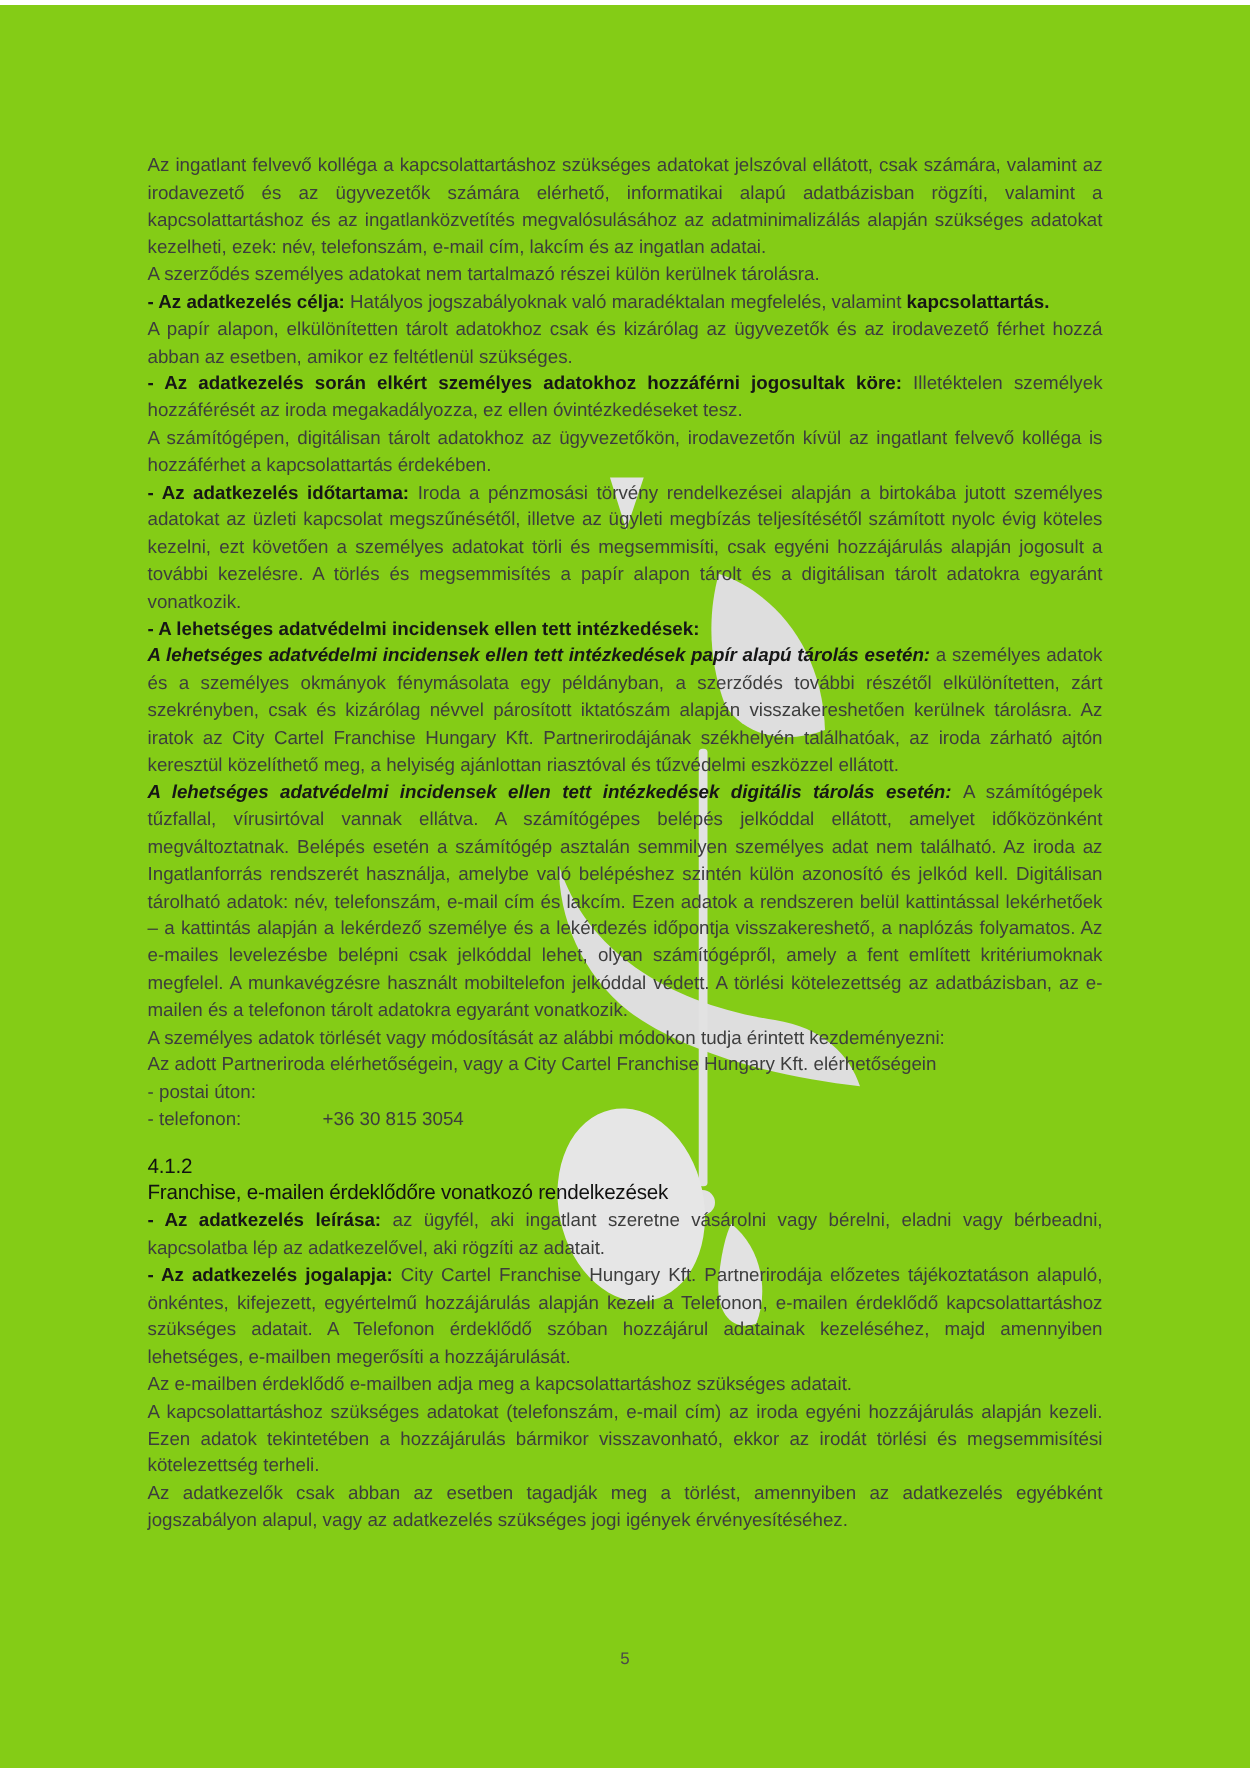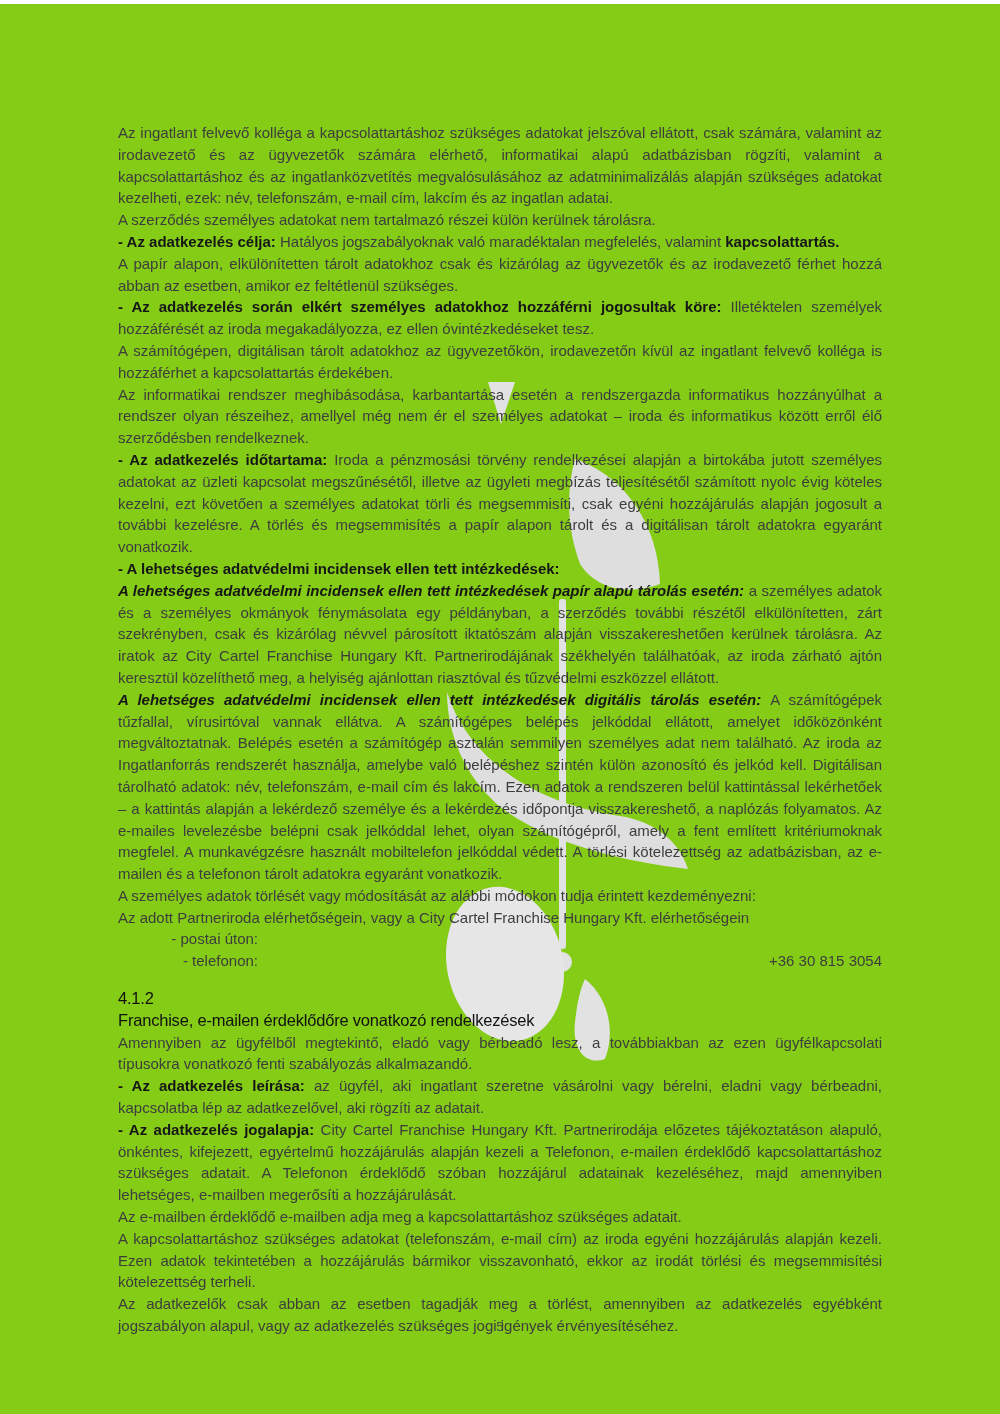--- a/index.html
+++ b/index.html
@@ -20,21 +20,21 @@
     position:absolute;left:118px;top:118px;width:764px;
     z-index:1;
     font-size:15px;line-height:21.8px;
     color:#3d3d3d;
     text-align:justify;
   }
   .content p{margin:0;padding:0;}
   .run-n{font-weight:normal;}
   .run-b{font-weight:bold;color:#161616;}
   .run-bi{font-weight:bold;font-style:italic;color:#161616;}
-  .contact-row{display:flex;text-align:right;}
+  .contact-row{display:flex;text-align:left;}
   .contact-label{flex:0 0 140px;}
   .contact-value{flex:1;}
   .spacer{height:16px;}
   .sec-heading{
     display:flex;margin:0;padding:0;
     font-size:16.5px;line-height:21.8px;
     font-weight:400;color:#111111;letter-spacing:-0.2px;flex-direction:column;
   }
   .sec-num{flex:0 0 auto;margin-right:26px;}
   .page-number{
@@ -60,40 +60,38 @@
     </g>
   </svg>
 
   <div class="content">
       <p><span class="run-n">Az ingatlant felvevő kolléga a kapcsolattartáshoz szükséges adatokat jelszóval ellátott, csak számára, valamint az irodavezető és az ügyvezetők számára elérhető, informatikai alapú adatbázisban rögzíti, valamint a kapcsolattartáshoz és az ingatlanközvetítés megvalósulásához az adatminimalizálás alapján szükséges adatokat kezelheti, ezek: név, telefonszám, e-mail cím, lakcím és az ingatlan adatai.</span></p>
       <p><span class="run-n">A szerződés személyes adatokat nem tartalmazó részei külön kerülnek tárolásra.</span></p>
       <p><span class="run-b">- Az adatkezelés célja: </span><span class="run-n">Hatályos jogszabályoknak való maradéktalan megfelelés, valamint </span><span class="run-b">kapcsolattartás.</span></p>
       <p><span class="run-n">A papír alapon, elkülönítetten tárolt adatokhoz csak és kizárólag az ügyvezetők és az irodavezető férhet hozzá abban az esetben, amikor ez feltétlenül szükséges.</span></p>
       <p><span class="run-b">- Az adatkezelés során elkért személyes adatokhoz hozzáférni jogosultak köre: </span><span class="run-n">Illetéktelen személyek hozzáférését az iroda megakadályozza, ez ellen óvintézkedéseket tesz.</span></p>
       <p><span class="run-n">A számítógépen, digitálisan tárolt adatokhoz az ügyvezetőkön, irodavezetőn kívül az ingatlant felvevő kolléga is hozzáférhet a kapcsolattartás érdekében.</span></p>
-      <p><span class="run-n">Az informatikai rendszer meghibásodása, karbantartása esetén a rendszergazda informatikus hozzányúlhat a rendszer olyan részeihez, amellyel még nem ér el személyes adatokat – iroda és informatikus között erről élő szerződésben rendelkeznek.</span></p>
       <p><span class="run-b">- Az adatkezelés időtartama: </span><span class="run-n">Iroda a pénzmosási törvény rendelkezései alapján a birtokába jutott személyes adatokat az üzleti kapcsolat megszűnésétől, illetve az ügyleti megbízás teljesítésétől számított nyolc évig köteles kezelni, ezt követően a személyes adatokat törli és megsemmisíti, csak egyéni hozzájárulás alapján jogosult a további kezelésre. A törlés és megsemmisítés a papír alapon tárolt és a digitálisan tárolt adatokra egyaránt vonatkozik.</span></p>
       <p><span class="run-b">- A lehetséges adatvédelmi incidensek ellen tett intézkedések:</span></p>
       <p><span class="run-bi">A lehetséges adatvédelmi incidensek ellen tett intézkedések papír alapú tárolás esetén: </span><span class="run-n">a személyes adatok és a személyes okmányok fénymásolata egy példányban, a szerződés további részétől elkülönítetten, zárt szekrényben, csak és kizárólag névvel párosított iktatószám alapján visszakereshetően kerülnek tárolásra. Az iratok az City Cartel Franchise Hungary Kft. Partnerirodájának székhelyén találhatóak, az iroda zárható ajtón keresztül közelíthető meg, a helyiség ajánlottan riasztóval és tűzvédelmi eszközzel ellátott.</span></p>
       <p><span class="run-bi">A lehetséges adatvédelmi incidensek ellen tett intézkedések digitális tárolás esetén: </span><span class="run-n">A számítógépek tűzfallal, vírusirtóval vannak ellátva. A számítógépes belépés jelkóddal ellátott, amelyet időközönként megváltoztatnak. Belépés esetén a számítógép asztalán semmilyen személyes adat nem található. Az iroda az Ingatlanforrás rendszerét használja, amelybe való belépéshez szintén külön azonosító és jelkód kell. Digitálisan tárolható adatok: név, telefonszám, e-mail cím és lakcím. Ezen adatok a rendszeren belül kattintással lekérhetőek – a kattintás alapján a lekérdező személye és a lekérdezés időpontja visszakereshető, a naplózás folyamatos. Az e-mailes levelezésbe belépni csak jelkóddal lehet, olyan számítógépről, amely a fent említett kritériumoknak megfelel. A munkavégzésre használt mobiltelefon jelkóddal védett. A törlési kötelezettség az adatbázisban, az e-mailen és a telefonon tárolt adatokra egyaránt vonatkozik.</span></p>
       <p><span class="run-n">A személyes adatok törlését vagy módosítását az alábbi módokon tudja érintett kezdeményezni:</span></p>
       <p><span class="run-n">Az adott Partneriroda elérhetőségein, vagy a City Cartel Franchise Hungary Kft. elérhetőségein</span></p>
       <p class="contact-row">
         <span class="contact-label">- postai úton:</span>
       </p>
       <p class="contact-row">
         <span class="contact-label">- telefonon:</span>
         <span class="contact-value">+36 30 815 3054</span>
       </p>
       <div class="spacer"></div>
       <h2 class="sec-heading">
         <span class="sec-num">4.1.2</span>
         <span>Franchise, e-mailen érdeklődőre vonatkozó rendelkezések</span>
       </h2>
-      <p><span class="run-n">Amennyiben az ügyfélből megtekintő, eladó vagy bérbeadó lesz, a továbbiakban az ezen ügyfélkapcsolati típusokra vonatkozó fenti szabályozás alkalmazandó.</span></p>
       <p><span class="run-b">- Az adatkezelés leírása: </span><span class="run-n">az ügyfél, aki ingatlant szeretne vásárolni vagy bérelni, eladni vagy bérbeadni, kapcsolatba lép az adatkezelővel, aki rögzíti az adatait.</span></p>
       <p><span class="run-b">- Az adatkezelés jogalapja: </span><span class="run-n">City Cartel Franchise Hungary Kft. Partnerirodája előzetes tájékoztatáson alapuló, önkéntes, kifejezett, egyértelmű hozzájárulás alapján kezeli a Telefonon, e-mailen érdeklődő kapcsolattartáshoz szükséges adatait. A Telefonon érdeklődő szóban hozzájárul adatainak kezeléséhez, majd amennyiben lehetséges, e-mailben megerősíti a hozzájárulását.</span></p>
       <p><span class="run-n">Az e-mailben érdeklődő e-mailben adja meg a kapcsolattartáshoz szükséges adatait.</span></p>
       <p><span class="run-n">A kapcsolattartáshoz szükséges adatokat (telefonszám, e-mail cím) az iroda egyéni hozzájárulás alapján kezeli. Ezen adatok tekintetében a hozzájárulás bármikor visszavonható, ekkor az irodát törlési és megsemmisítési kötelezettség terheli.</span></p>
       <p><span class="run-n">Az adatkezelők csak abban az esetben tagadják meg a törlést, amennyiben az adatkezelés egyébként jogszabályon alapul, vagy az adatkezelés szükséges jogi igények érvényesítéséhez.</span></p>
     </div>
 
   <div class="page-number">5</div>
 </div>
 

